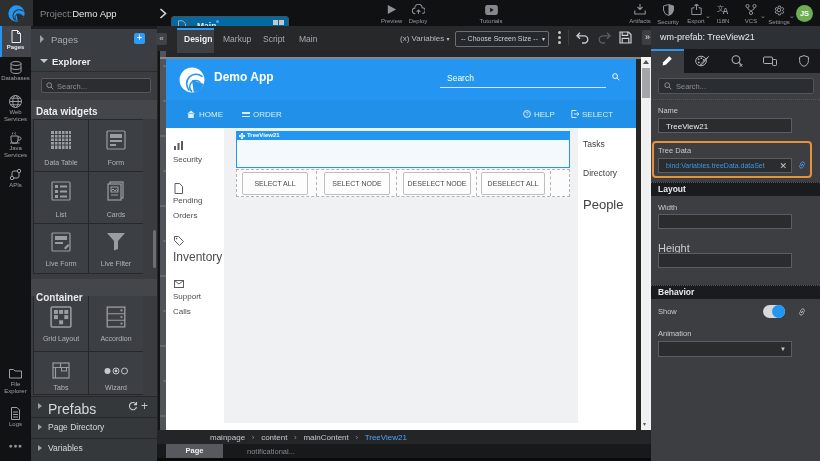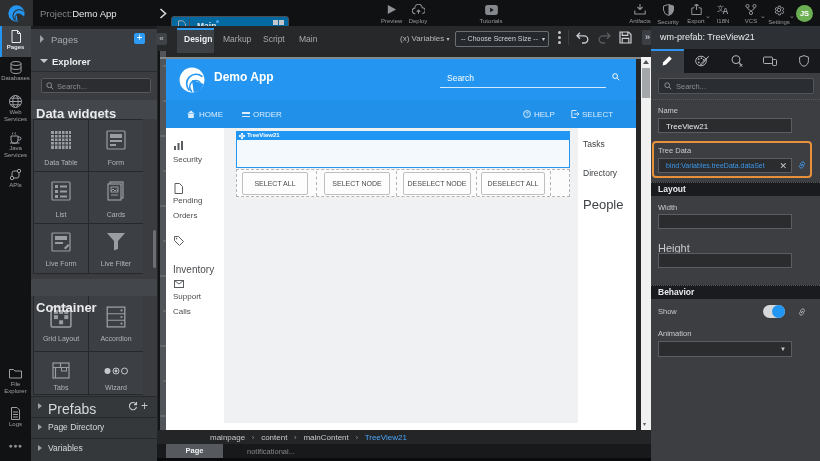--- a/index.html
+++ b/index.html
@@ -185,21 +185,21 @@
 
 <div class="abs" style="left:41px;top:78px;width:108px;height:13px;background:#2b2d30;border:1px solid #55585e;border-radius:2px;">
   <svg class="abs" style="left:4px;top:3px;" width="8" height="8" viewBox="0 0 8 8">
         <circle cx="3.2" cy="3.2" r="2.4" fill="none" stroke="#8b8e92"></circle>
         <path d="M5 5l2.3 2.3" stroke="#8b8e92"></path>
       </svg>
   <div class="abs" style="left:15px;top:2.5px;color:#8b8e92;font-size:7.5px;">Search...</div>
 </div>
 
 <div class="abs" style="left:31px;top:100px;width:126px;height:19px;background:#43464b;"></div>
-<div class="abs" style="left:36px;top:106px;color:#e8eaec;font-size:13px;font-weight:bold;">Data widgets</div>
+<div class="abs" style="left:36px;top:106px;color:#e8eaec;font-size:10px;font-weight:bold;">Data widgets</div>
 
 <div id="tiles">
 
   <div class="abs" style="left:33px;top:119px;width:110px;height:155px;background:#26282c;"></div>
   <div class="abs" style="left:33px;top:294px;width:110px;height:101px;background:#26282c;"></div>
 
   <div class="abs" style="left:34px;top:120px;width:54px;height:51px;background:#3c3f44;">
     <svg width="22" height="20" style="margin:10px auto 0;" viewBox="0 0 22 20">
           <rect x="1" y="1" width="20" height="18" fill="#9a9da1"></rect>
           <g stroke="#3c3f44" stroke-width="1">
@@ -298,21 +298,21 @@
           <circle cx="3.5" cy="4" r="3" fill="#c6c9cc"></circle>
           <circle cx="12" cy="4" r="3" fill="none" stroke="#c6c9cc"></circle>
           <circle cx="12" cy="4" r="1.4" fill="#c6c9cc"></circle>
           <circle cx="20.5" cy="4" r="3" fill="none" stroke="#c6c9cc"></circle>
         </svg>
     <div class="tile-label" style="top:32px;">Wizard</div>
   </div>
 </div>
 
 <div class="abs" style="left:31px;top:279px;width:126px;height:17px;background:#43464b;"></div>
-<div class="abs" style="left:36px;top:300px;color:#e8eaec;font-size:13px;font-weight:bold;">Container</div>
+<div class="abs" style="left:36px;top:292px;color:#e8eaec;font-size:10px;font-weight:bold;">Container</div>
 
 <div class="abs" style="left:31px;top:396px;width:126px;height:21px;background:#35383b;border-top:1px solid #26282b;"></div>
 <div class="abs" style="left:38px;top:403px;width:0;height:0;border-left:4px solid #9da0a4;border-top:3.5px solid transparent;border-bottom:3.5px solid transparent;"></div>
 <div class="abs" style="left:48px;top:401px;color:#d6d9dc;font-size:14px;">Prefabs</div>
 <svg class="abs" style="left:128px;top:401px;" width="10" height="10" viewBox="0 0 10 10">
       <path d="M8.2 3.4a3.6 3.6 0 1 0 .3 2.6" fill="none" stroke="#c6c9cc" stroke-width="1.1"></path>
       <path d="M8.5 1v2.6H6" fill="none" stroke="#c6c9cc" stroke-width="1.1"></path>
     </svg>
 <div class="abs" style="left:141px;top:399px;color:#c6c9cc;font-size:12px;">+</div>
 <div class="abs" style="left:31px;top:417px;width:126px;height:21px;background:#35383b;border-top:1px solid #26282b;"></div>
@@ -413,21 +413,21 @@
       </svg>
   <div class="abs" style="left:173px;top:155px;color:#4a4d50;font-size:8px;">Security</div>
   <svg class="abs" style="left:174px;top:183px;" width="9" height="11" viewBox="0 0 9 11">
         <path d="M1 .5h4.5l3 3v7h-7.5z" fill="none" stroke="#5a5d60"></path>
       </svg>
   <div class="abs" style="left:173px;top:193px;color:#4a4d50;font-size:8px;line-height:15px;">Pending<br>Orders</div>
   <svg class="abs" style="left:174px;top:236px;" width="10" height="10" viewBox="0 0 10 10">
         <path d="M.5 4.5v-4h4l5 5-4 4z" fill="none" stroke="#5a5d60"></path>
         <circle cx="2.6" cy="2.6" r="0.8" fill="#5a5d60"></circle>
       </svg>
-  <div class="abs" style="left:173px;top:264px;color:#4a4d50;font-size:10px;text-align:center;">Inventory</div>
+  <div class="abs" style="left:173px;top:250px;color:#4a4d50;font-size:12px;text-align:center;">Inventory</div>
   <svg class="abs" style="left:174px;top:280px;" width="10" height="8" viewBox="0 0 10 8">
         <rect x="0.5" y="0.5" width="9" height="7" fill="none" stroke="#5a5d60"></rect>
         <path d="M.5 .5L5 4 9.5 .5" fill="none" stroke="#5a5d60"></path>
       </svg>
   <div class="abs" style="left:173px;top:289px;color:#4a4d50;font-size:8px;line-height:15px;">Support<br>Calls</div>
 
   <div class="abs" style="left:583px;top:139px;color:#3f4245;font-size:8.5px;">Tasks</div>
   <div class="abs" style="left:583px;top:168px;color:#3f4245;font-size:8.5px;">Directory</div>
   <div class="abs" style="left:583px;top:197px;color:#3f4245;font-size:13px;">People</div>
 

